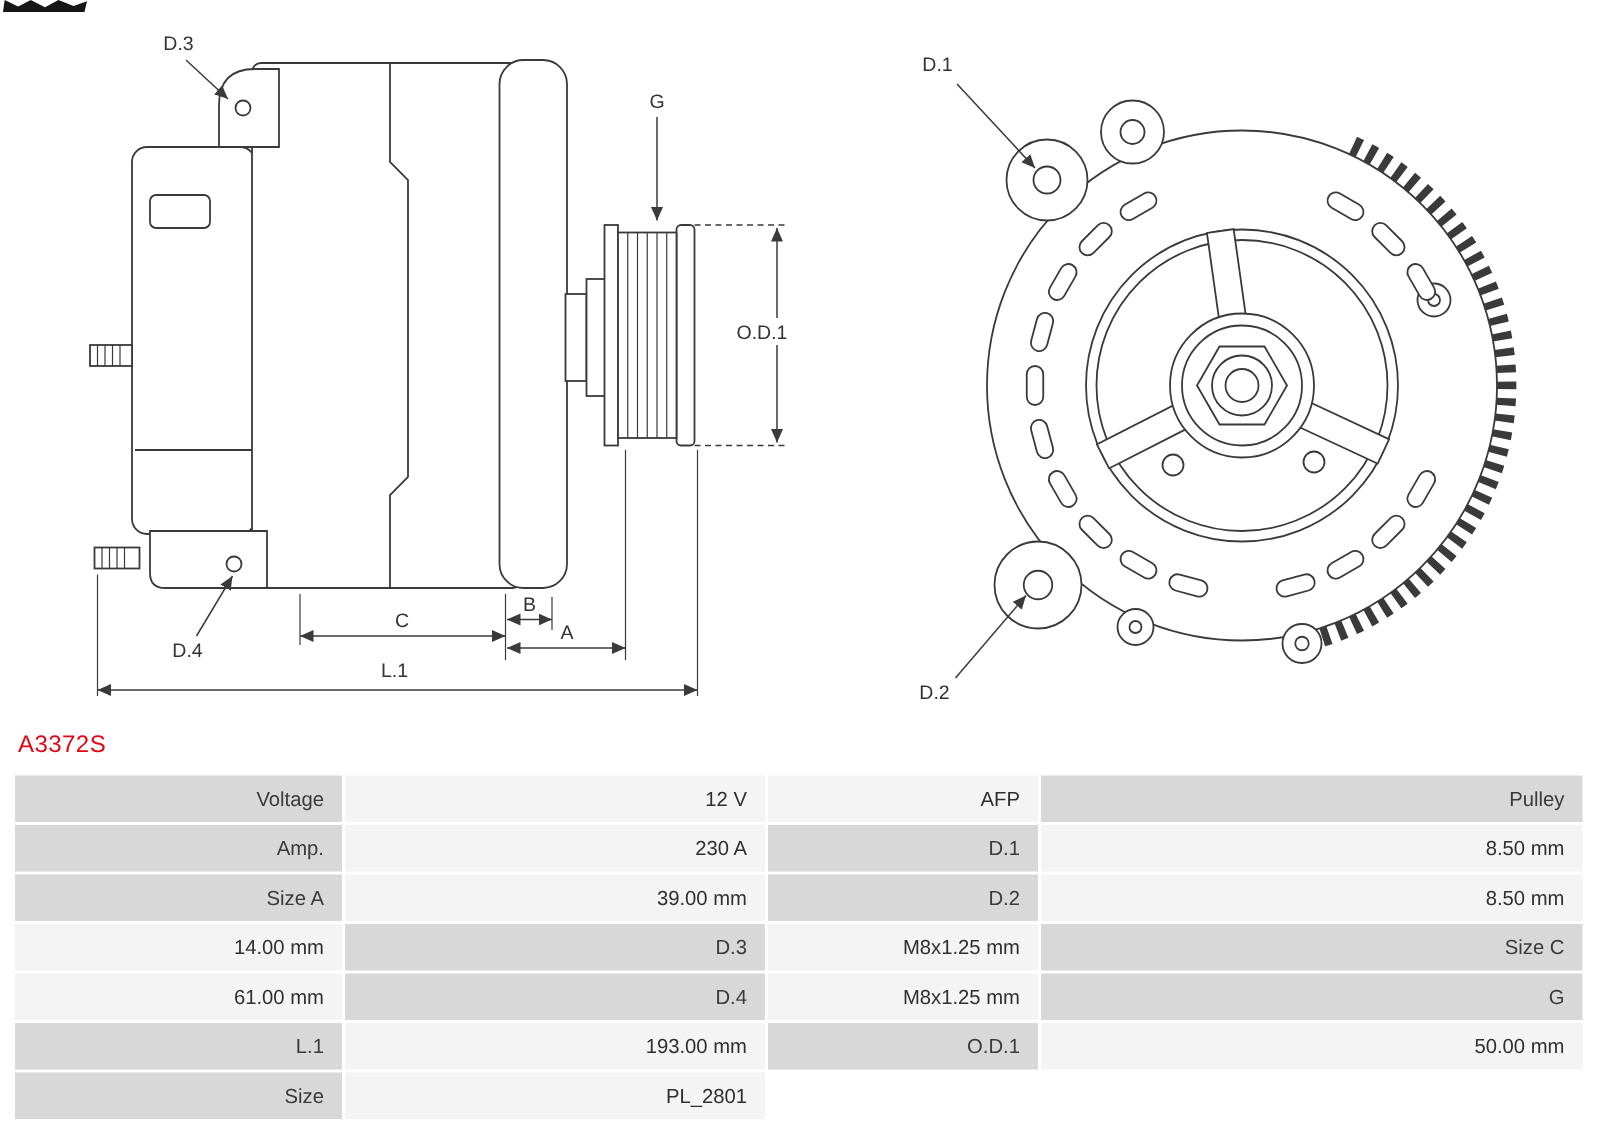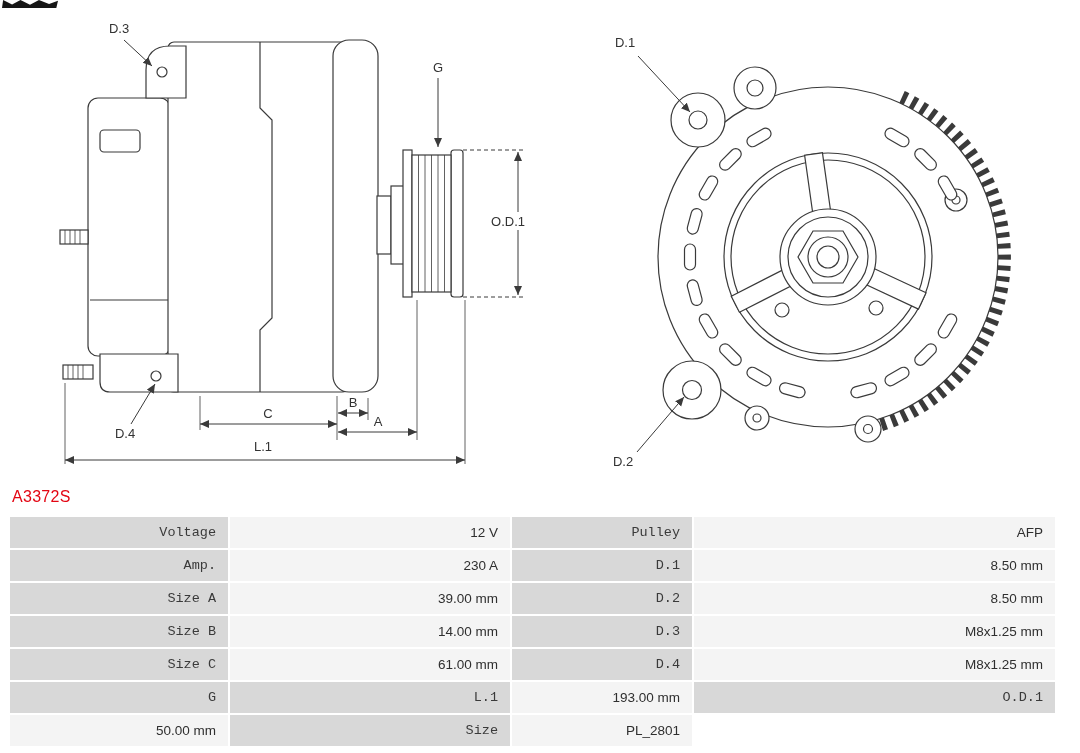--- a/index.html
+++ b/index.html
@@ -16,21 +16,21 @@
   .part-number {
     position:absolute; left:12px; top:488px;
     font-size:16px; font-weight:normal; color:#e30613; letter-spacing:0.3px;
   }
   .spec-table {
     position:absolute; left:10px; top:517px; width:1045px;
     display:grid; grid-template-columns:218px 280px 180px 361px;
     grid-auto-rows:31px; gap:2px; background:#fff; font-size:13.5px;
   }
   .cell { display:flex; align-items:center; justify-content:flex-end; padding-right:12px; }
-  .cell.label { background:#d8d8d8; color:#3a3a3a;font-family:Liberation Mono, monospace; }
+  .cell.label { background:#d8d8d8; color:#3a3a3a; }
   .cell.value { background:#f4f4f4; color:#2f2f2f;text-align:right; }
   svg text { font-family:"Liberation Sans", sans-serif; font-size:13px; fill:#333; }
   .ln   { stroke:#3a3a3a; stroke-width:1.2; fill:none; }
   .fw   { fill:#ffffff; stroke:#3a3a3a; stroke-width:1.2; }
   .dim  { stroke:#3a3a3a; stroke-width:1; fill:none; }
   .dash { stroke-dasharray:4 3; }
   .thin { stroke-width:0.8; }
 </style>
 </head>
 <body>
@@ -188,34 +188,33 @@
       <line class="dim" x1="637" y1="452" x2="684" y2="397" marker-end="url(#arrow)"></line>
     </g>
   </svg>
 
   <div class="part-number">A3372S</div>
 
   <div class="spec-table">
 
     <div class="cell label">Voltage</div>
     <div class="cell value">12 V</div>
+    <div class="cell value">AFP</div>
     <div class="cell label">Pulley</div>
-    <div class="cell value">AFP</div>
 
     <div class="cell label">Amp.</div>
     <div class="cell value">230 A</div>
     <div class="cell label">D.1</div>
     <div class="cell value">8.50 mm</div>
 
     <div class="cell label">Size A</div>
     <div class="cell value">39.00 mm</div>
     <div class="cell label">D.2</div>
     <div class="cell value">8.50 mm</div>
 
-    <div class="cell label">Size B</div>
     <div class="cell value">14.00 mm</div>
     <div class="cell label">D.3</div>
     <div class="cell value">M8x1.25 mm</div>
 
     <div class="cell label">Size C</div>
     <div class="cell value">61.00 mm</div>
     <div class="cell label">D.4</div>
     <div class="cell value">M8x1.25 mm</div>
 
     <div class="cell label">G</div>

